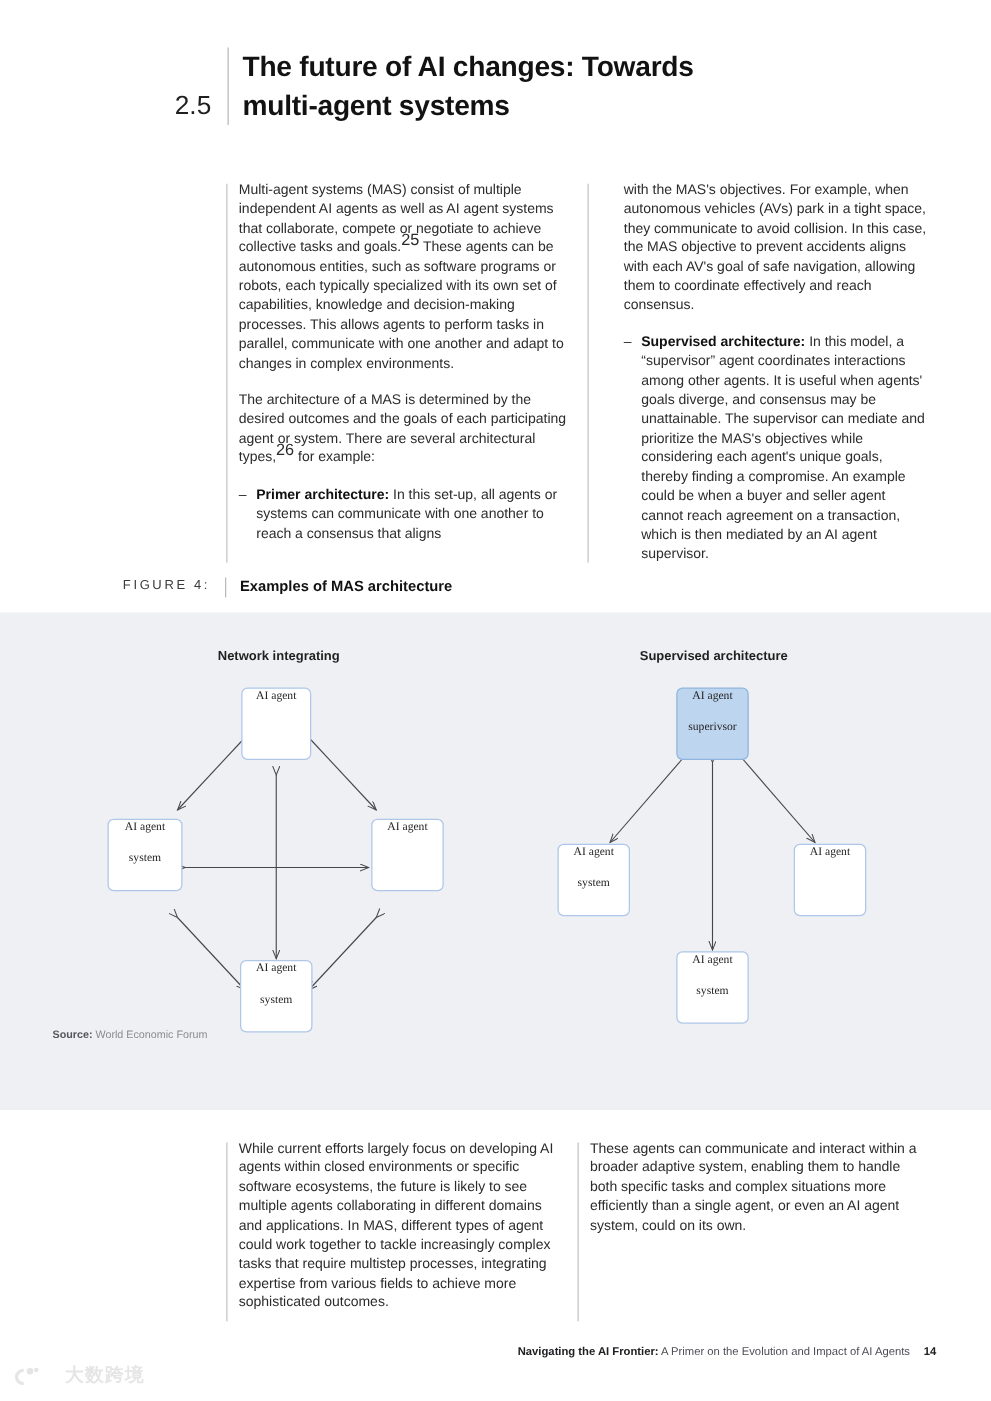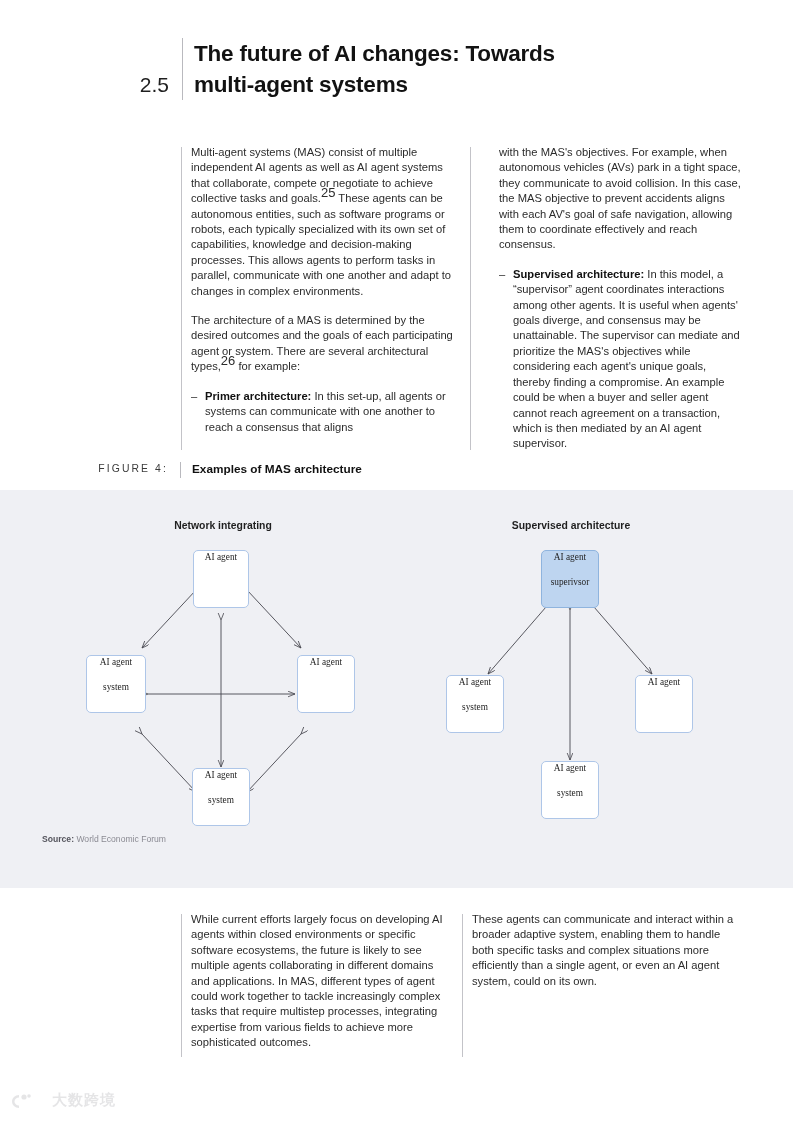--- a/index.html
+++ b/index.html
@@ -161,21 +161,21 @@
 
   .figsvg {
     position: absolute;
     left: 0; top: 0;
     width: 793px; height: 398px;
     pointer-events: none;
   }
 
   .source-line {
     position: absolute;
-    left: 42px; top: 344px;
+    left: 42px; top: 332px;
     font-size: 8.6px;
     color: #8b8b93;
   }
   .source-line b { color: #55555d; font-weight: 700; }
 
   
   .bottom-region {
     position: absolute;
     left: 0; top: 912px;
     width: 687px;
@@ -338,20 +338,23 @@
 
     <div class="bcol bcol-left">
       <p>While current efforts largely focus on developing AI agents within closed environments or specific software ecosystems, the future is likely to see multiple agents collaborating in different domains and applications. In MAS, different types of agent could work together to tackle increasingly complex tasks that require multistep processes, integrating expertise from various fields to achieve more sophisticated outcomes.</p>
     </div>
 
     <div class="bcol bcol-right">
       <p>These agents can communicate and interact within a broader adaptive system, enabling them to handle both specific tasks and complex situations more efficiently than a single agent, or even an AI agent system, could on its own.</p>
     </div>
   </div>
 
+  <div class="footer">
+    <b>Navigating the AI Frontier:</b><span> A Primer on the Evolution and Impact of AI Agents</span><span class="pg">14</span>
+  </div>
 
   <div class="watermark">
     <svg class="wm-logo" viewBox="0 0 22 18" xmlns="http://www.w3.org/2000/svg">
       <path d="M9,3 C5,3 2,6 2,9.5 C2,13 5,16 9,16 L9,13.5 C6.4,13.5 4.5,11.7 4.5,9.5 C4.5,7.3 6.4,5.5 9,5.5 Z" fill="#8b8b93"></path>
       <circle cx="14" cy="5" r="2.6" fill="#8b8b93"></circle>
       <circle cx="19" cy="4" r="1.8" fill="#8b8b93"></circle>
     </svg>
     <span class="wm-text">大数跨境</span>
   </div>
 

